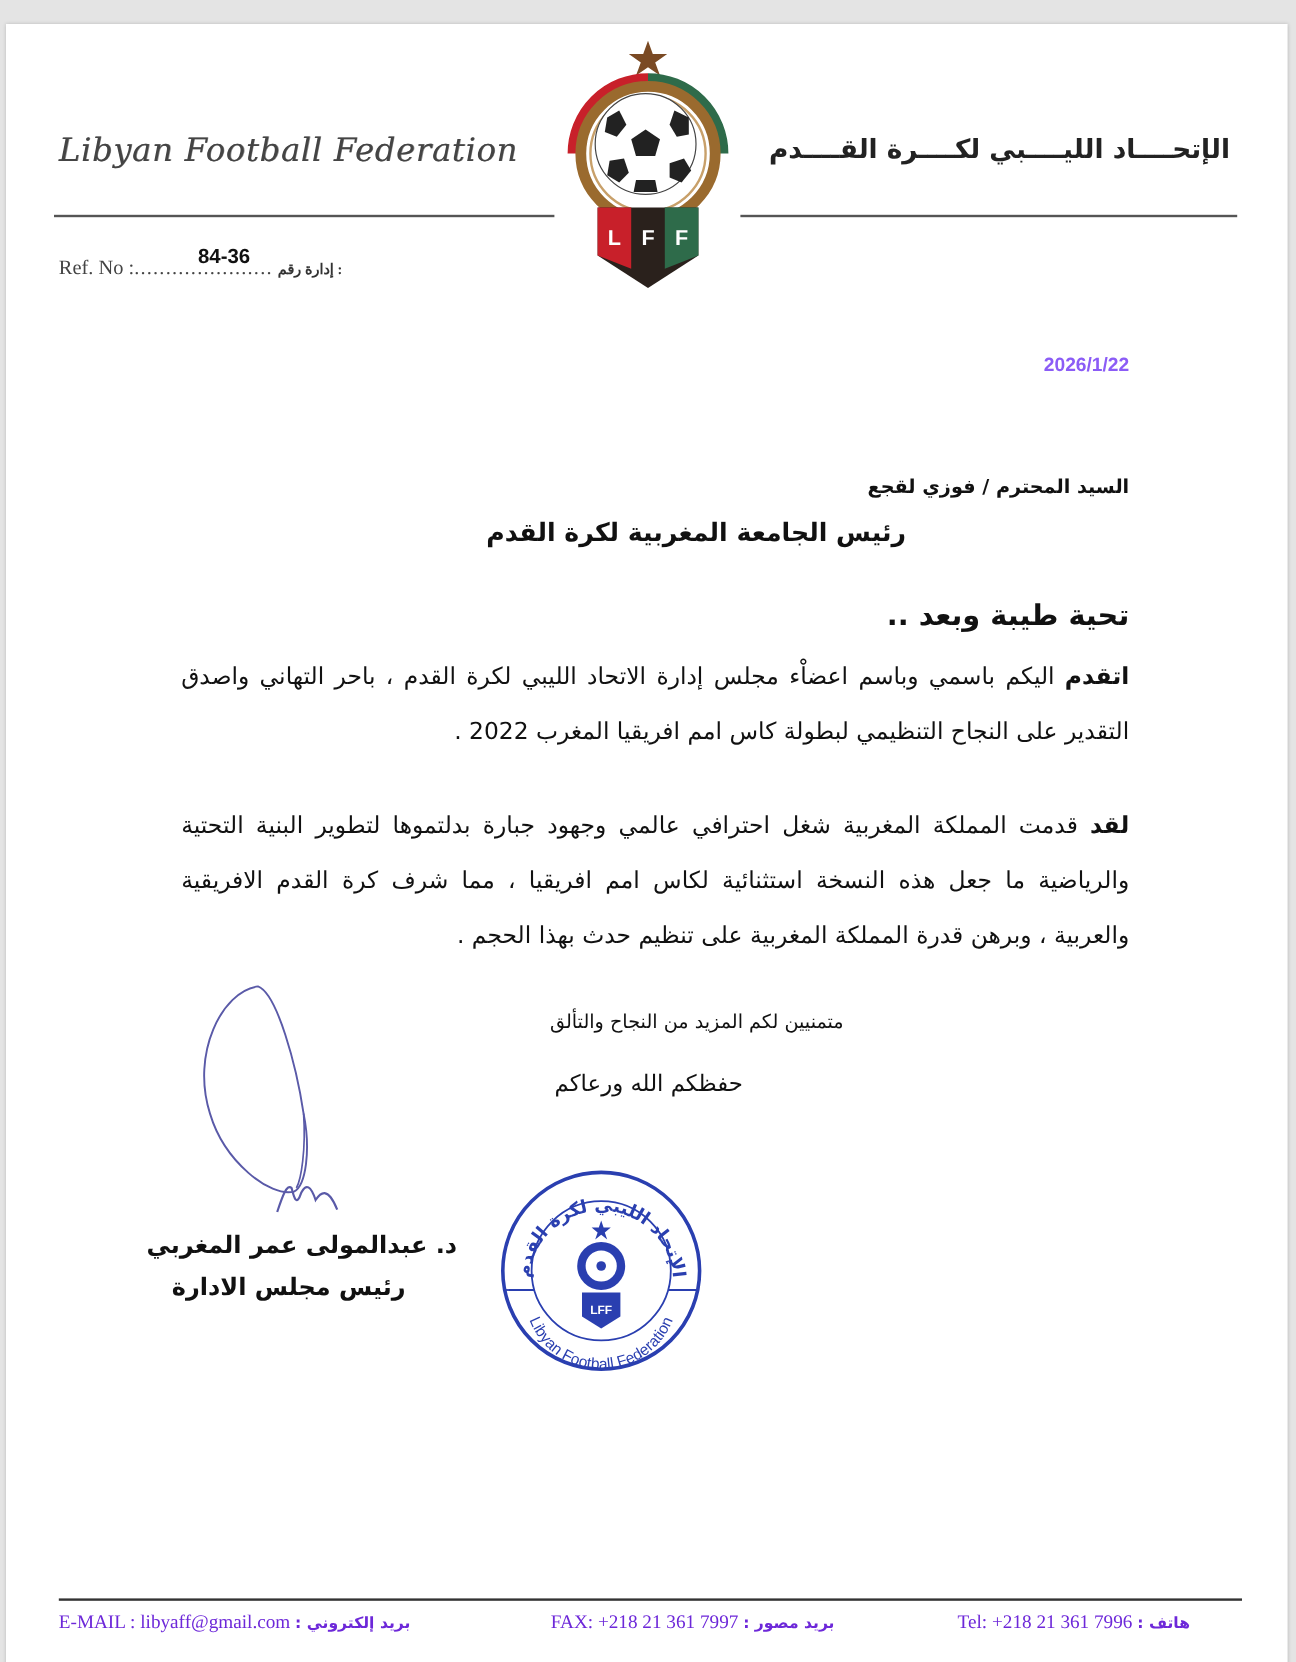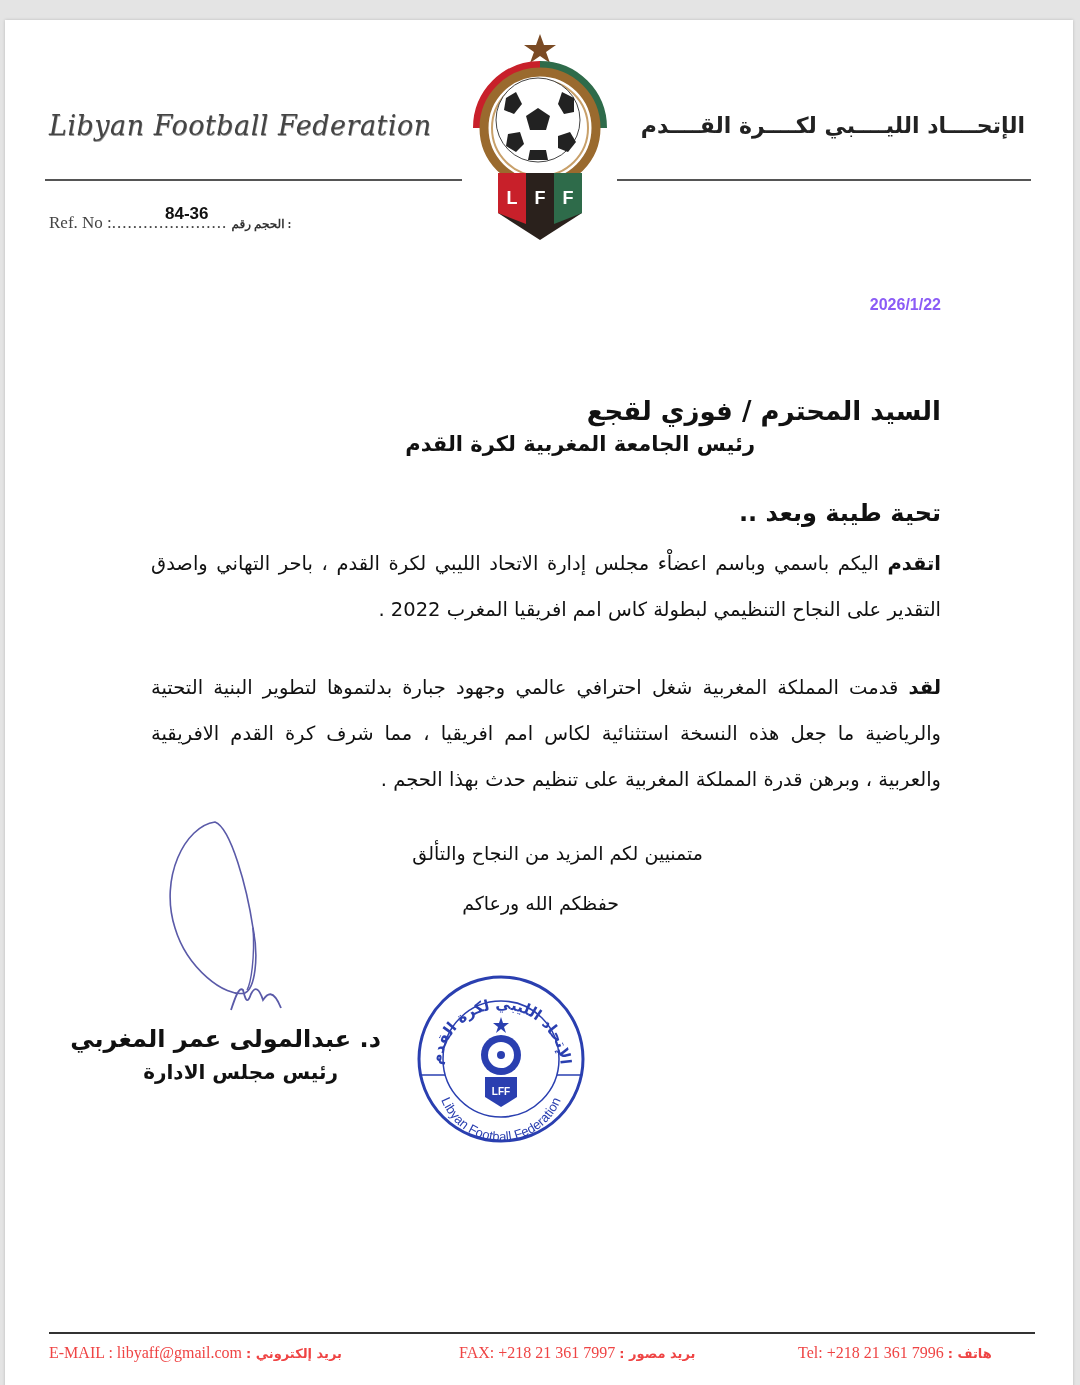--- a/index.html
+++ b/index.html
@@ -32,42 +32,42 @@
   .ref-value {
     left:160px; top:184px; font-family:"Liberation Sans", sans-serif; font-weight:bold;
     font-size:17px; color:#111;
   }
   .date {
     right:132px; top:276px; font-family:"Liberation Sans", sans-serif; font-weight:bold;
     font-size:16px; color:#8b5cf6;
   }
   .rtl { direction:rtl; text-align:right; }
   .addressee {
-    right:132px; top:376px; font-weight:bold; font-size:26px; white-space:nowrap;
+    right:132px; top:376px; font-weight:bold; font-size:16px; white-space:nowrap;
   }
   .addressee-title {
     right:318px; top:412px; font-weight:bold; font-size:21px; white-space:nowrap;
   }
   .greeting {
     right:132px; top:479px; font-weight:bold; font-size:24px; white-space:nowrap;margin-left:40px;
   }
   .para {
     right:132px; width:790px; font-size:19.5px; line-height:46px; text-align:justify;
     text-align-last:right;
   }
   .para b { font-weight:bold; }
   .p1 { top:521px; }
   .p2 { top:645px; }
-  .closing1 { right:370px; top:822px; font-size:19px; white-space:nowrap;text-align:right; }
+  .closing1 { right:370px; top:822px; font-size:16px; white-space:nowrap;text-align:right; }
   .closing2 { right:454px; top:872px; font-size:19px; white-space:nowrap;text-align:center; }
-  .signer-name { right:692px; top:1005px; font-weight:bold; font-size:24px; white-space:nowrap; }
+  .signer-name { right:692px; top:1005px; font-weight:bold; font-size:20px; white-space:nowrap; }
   .signer-title { right:735px; top:1040px; font-weight:bold; font-size:20px; white-space:nowrap; }
   .footer-line { left:44px; width:986px; top:1312px; height:2px; background:#333; }
   .footer {
-    font-family:"Liberation Serif", serif; font-size:16px; color:#ef4444; white-space:nowrap;
+    font-family:"Liberation Serif", serif; font-size:16px; color:#6d28d9; white-space:nowrap;
   }
   .footer .ar { font-family:"DejaVu Sans", sans-serif; font-weight:bold; font-size:13px; }
   .f-email { left:44px; top:1324px; }
   .f-fax { left:454px; top:1324px; }
   .f-tel { left:793px; top:1324px; }
   .f-pobox { left:266px; top:1352px; }
 </style>
 </head>
 <body>
 
@@ -97,21 +97,21 @@
       <path d="M28,145 L56,145 L56,196 L28,185 Z" fill="#c8202a"></path>
       <path d="M84,145 L112,145 L112,185 L84,196 Z" fill="#2e6b4a"></path>
       <text x="42" y="176" font-family="Liberation Sans, sans-serif" font-weight="bold" font-size="18" fill="#fff" text-anchor="middle">L</text>
       <text x="70" y="176" font-family="Liberation Sans, sans-serif" font-weight="bold" font-size="18" fill="#fff" text-anchor="middle">F</text>
       <text x="98" y="176" font-family="Liberation Sans, sans-serif" font-weight="bold" font-size="18" fill="#fff" text-anchor="middle">F</text>
     </svg>
   </div>
 
   <div class="abs ref-row">
     <span>Ref. No :</span><span class="ref-dots">......................</span>
-    <span class="ref-ar" dir="rtl">: الحجم رقم</span>
+    <span class="ref-ar" dir="rtl">: إدارة رقم</span>
   </div>
   <div class="abs ref-value">84-36</div>
 
   <div class="abs date">2026/1/22</div>
 
   <div class="abs rtl addressee">السيد المحترم  /  فوزي لقجع</div>
   <div class="abs rtl addressee-title">رئيس الجامعة المغربية لكرة القدم</div>
 
   <div class="abs rtl greeting">تحية طيبة وبعد ..</div>
 

